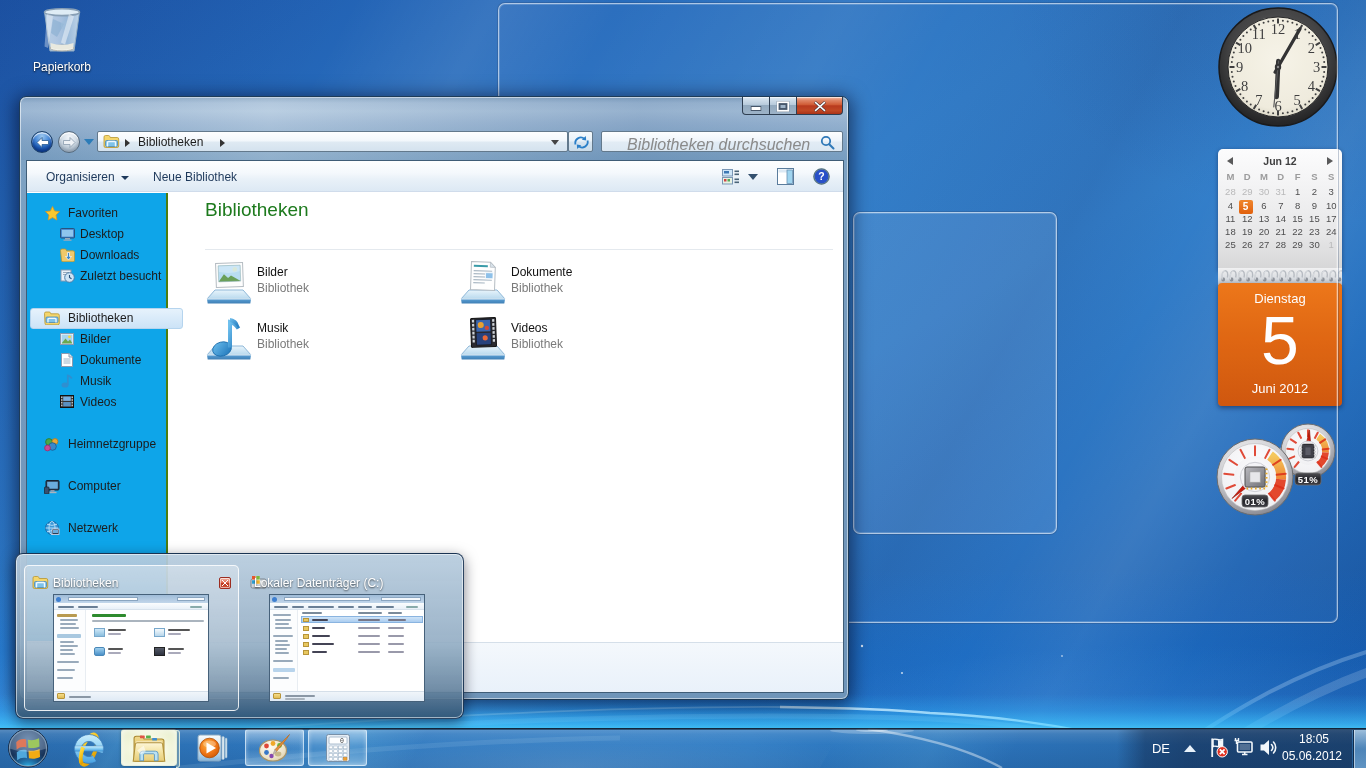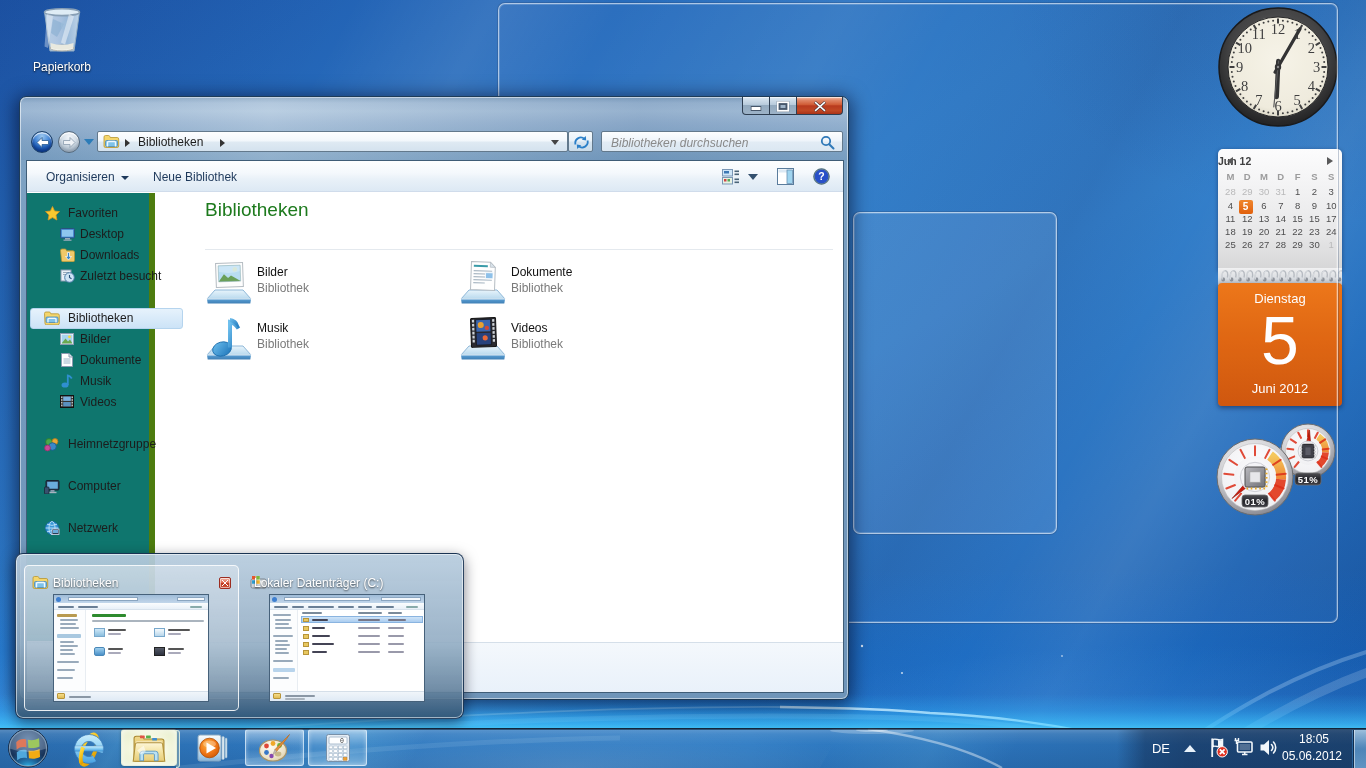--- a/index.html
+++ b/index.html
@@ -40,29 +40,29 @@
 .navbtn{position:absolute;top:0;width:22px;height:22px;border-radius:50%}
 #bk{left:4px;background:radial-gradient(circle at 50% 22%,#9cc8f0 0%,#4a8ad8 38%,#1f5cb4 62%,#0c3f94 85%,#0a3584 100%);border:1px solid #1c3f66;box-shadow:inset 0 1.5px 1px rgba(255,255,255,.75), inset 0 -2px 3px rgba(0,20,80,.35)}
 #fw{left:31px;background:radial-gradient(circle at 50% 25%,#f2f6fa 0%,#d5dfe8 40%,#b0bfcc 70%,#9cadbc 100%);border:1px solid #55697c;box-shadow:inset 0 1.5px 1px rgba(255,255,255,.9), inset 0 -2px 3px rgba(40,60,90,.22)}
 #navdd{position:absolute;left:57px;top:8px;width:0;height:0;border-left:5px solid transparent;border-right:5px solid transparent;border-top:6px solid #2b7cb8}
 .bar{position:absolute;top:0;height:21px;border:1px solid #63798c;background:linear-gradient(180deg,#fdfeff 0%,#f2f7fb 48%,#dfeaf3 52%,#d4e2ee 100%);border-radius:2px}
 #addr{left:70px;width:471px}
 #refr{left:541px;width:25px;background:linear-gradient(180deg,#f4f9fd 0%,#e8f1f8 48%,#d5e4f0 52%,#cadcea 100%)}
 #srch{left:574px;width:242px;background:linear-gradient(180deg,#fdfeff 0%,#eef4fa 48%,#e2ecf5 52%,#dbe7f2 100%)}
 #addr .crumb{position:absolute;left:26px;top:3px;font-size:12px;color:#1c1c1c}
 .tri-r{display:inline-block;width:0;height:0;border-top:4px solid transparent;border-bottom:4px solid transparent;border-left:5px solid #333;vertical-align:middle}
-#srch .ph{position:absolute;left:9px;top:4px;font-size:12px;font-style:italic;color:#8a8a8a}
+#srch .ph{position:absolute;left:25px;top:4px;font-size:16px;font-style:italic;color:#8a8a8a}
 
 #cont{position:absolute;left:6px;top:63px;width:818px;height:533px;border:1px solid #3f5d77;background:#fff}
 
 #tbar{position:absolute;left:0;top:0;width:816px;height:31px;background:linear-gradient(180deg,#fdfeff 0%,#f4f8fc 40%,#e9f1f8 60%,#dde9f4 100%);border-bottom:1px solid #d0dceb}
 #tbar .t{position:absolute;top:9px;font-size:12px;color:#1e395b}
 .dnarrow{display:inline-block;width:0;height:0;border-left:4px solid transparent;border-right:4px solid transparent;border-top:4px solid #1e395b;vertical-align:middle}
 
-#side{position:absolute;left:0;top:32px;width:128px;height:448px;background:#0f766e;border-right:6px solid #4d7c0f}
+#side{position:absolute;left:0;top:32px;width:141px;height:448px;background:#0ea5e9;border-right:2px solid #4d7c0f}
 .si{position:absolute;font-size:12px;color:#1c1c1c;white-space:nowrap}
 #selrow{position:absolute;left:3px;top:115px;width:153px;height:21px;border:1px solid #b5d4ee;border-radius:3px;background:linear-gradient(180deg,#e6f2fc,#cce3f7)}
 
 #main{position:absolute;left:159px;top:32px;width:657px;height:448px;background:#fff}
 #h1{position:absolute;left:19px;top:6px;font-size:19px;color:#1d7a1d}
 #desc{position:absolute;left:19px;top:33px;font-size:12px;color:#5f6a75}
 #hr{position:absolute;left:19px;top:56px;width:628px;height:1px;background:#e4e9ee}
 .item{position:absolute;width:300px;height:48px}
 .item .nm{position:absolute;left:52px;top:5px;font-size:12px;color:#111}
 .item .sb{position:absolute;left:52px;top:21px;font-size:12px;color:#7a7a7a}
@@ -94,21 +94,21 @@
 box-shadow:inset 0 0 0 1px rgba(255,255,255,.55), 0 4px 14px rgba(0,0,20,.5)}
 #cell1{position:absolute;left:8px;top:11px;width:215px;height:146px;border:1px solid rgba(255,255,255,.85);border-radius:5px;background:linear-gradient(180deg,rgba(255,255,255,.30),rgba(255,255,255,.10))}
 .ptitle{position:absolute;top:22px;font-size:12px;color:#fff;text-shadow:0 1px 2px rgba(0,0,0,.7);white-space:nowrap}
 .thumb{position:absolute;top:40px;width:156px;height:108px;background:#fff;border:1px solid #46617a}
 #pclose{position:absolute;left:203px;top:23px;width:12px;height:12px;border:1px solid #9c2c20;border-radius:2px;background:linear-gradient(180deg,#f5beb0,#e06a50 45%,#c03a20 55%,#d05438);box-shadow:inset 0 0 0 1px rgba(255,255,255,.55)}
 #pclose:before{content:"";position:absolute;left:2.2px;top:2.2px;width:5.6px;height:5.6px;background:linear-gradient(45deg,transparent 42%,#fff 42%,#fff 58%,transparent 58%),linear-gradient(-45deg,transparent 42%,#fff 42%,#fff 58%,transparent 58%)}
 
 #gclock{position:absolute;left:1218px;top:7px;width:121px;height:121px}
 #gcal{position:absolute;left:1218px;top:149px;width:124px;height:257px;font-family:"Liberation Sans",sans-serif}
 #calmon{position:absolute;left:0;top:0;width:124px;height:122px;border-radius:5px 5px 0 0;background:linear-gradient(180deg,#fdfdfd,#e8e8e8 70%,#d5d5d5 100%);box-shadow:0 1px 4px rgba(0,0,30,.4)}
-#calhead{position:absolute;left:0;top:6px;width:124px;font-size:10.5px;font-weight:bold;color:#3a3a3a}
+#calhead{position:absolute;left:0;top:6px;width:124px;text-align:center;font-size:10.5px;font-weight:bold;color:#3a3a3a}
 .calarr{position:absolute;top:8px;width:0;height:0;border-top:4px solid transparent;border-bottom:4px solid transparent}
 #cala1{left:9px;border-right:6px solid #555}
 #cala2{right:9px;border-left:6px solid #555}
 .calrow{position:absolute;left:4px;width:118px;height:13px}
 .calrow span{display:inline-block;width:16.8px;text-align:center;font-size:9.5px;color:#4a4a4a;vertical-align:top}
 .calrow .o{color:#e8650e;font-weight:bold}
 .calrow .g{color:#b8b8b8}
 .calrow .hd{font-weight:bold;color:#999}
 #cal5{position:absolute;left:16.5px;top:0.5px;width:14px;height:14px;background:linear-gradient(180deg,#f08428,#e25c04);border-radius:2px;color:#fff;text-align:center;font-size:10px;font-weight:bold;line-height:14px}
 #spiral{position:absolute;left:0;top:119px;width:124px;height:17px;background:linear-gradient(180deg,#f2f2f2,#dde0e3 55%,#b8bec5)}

